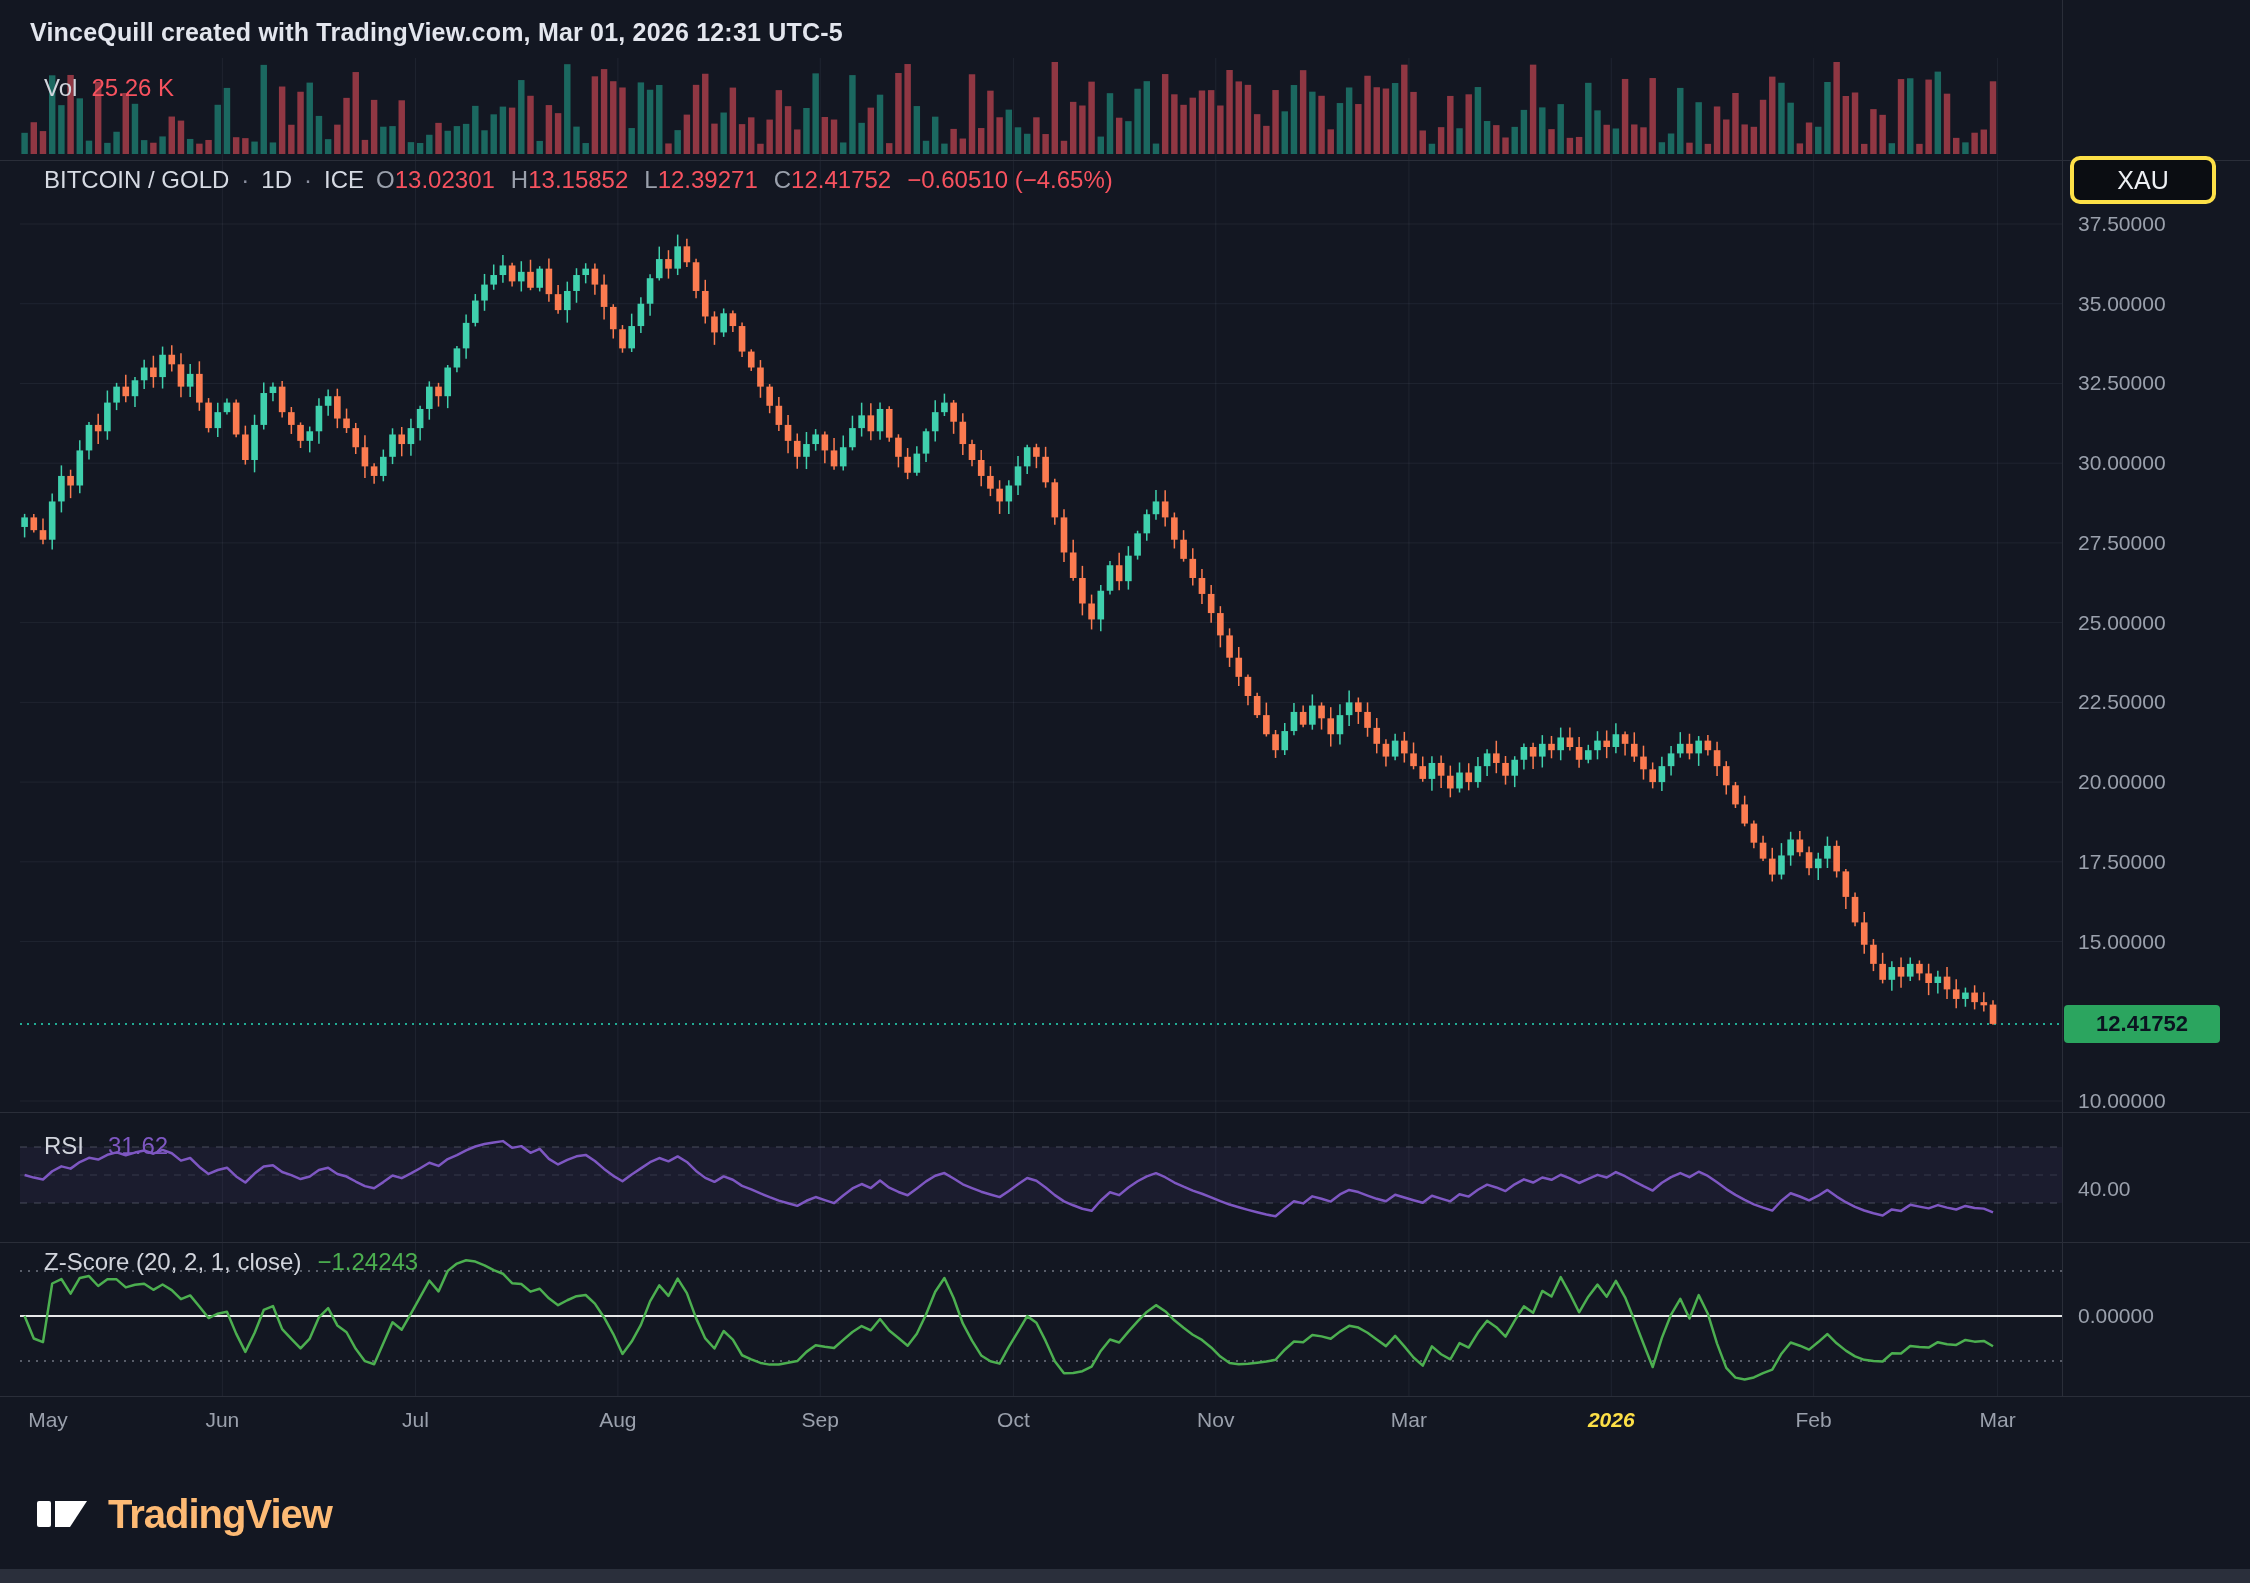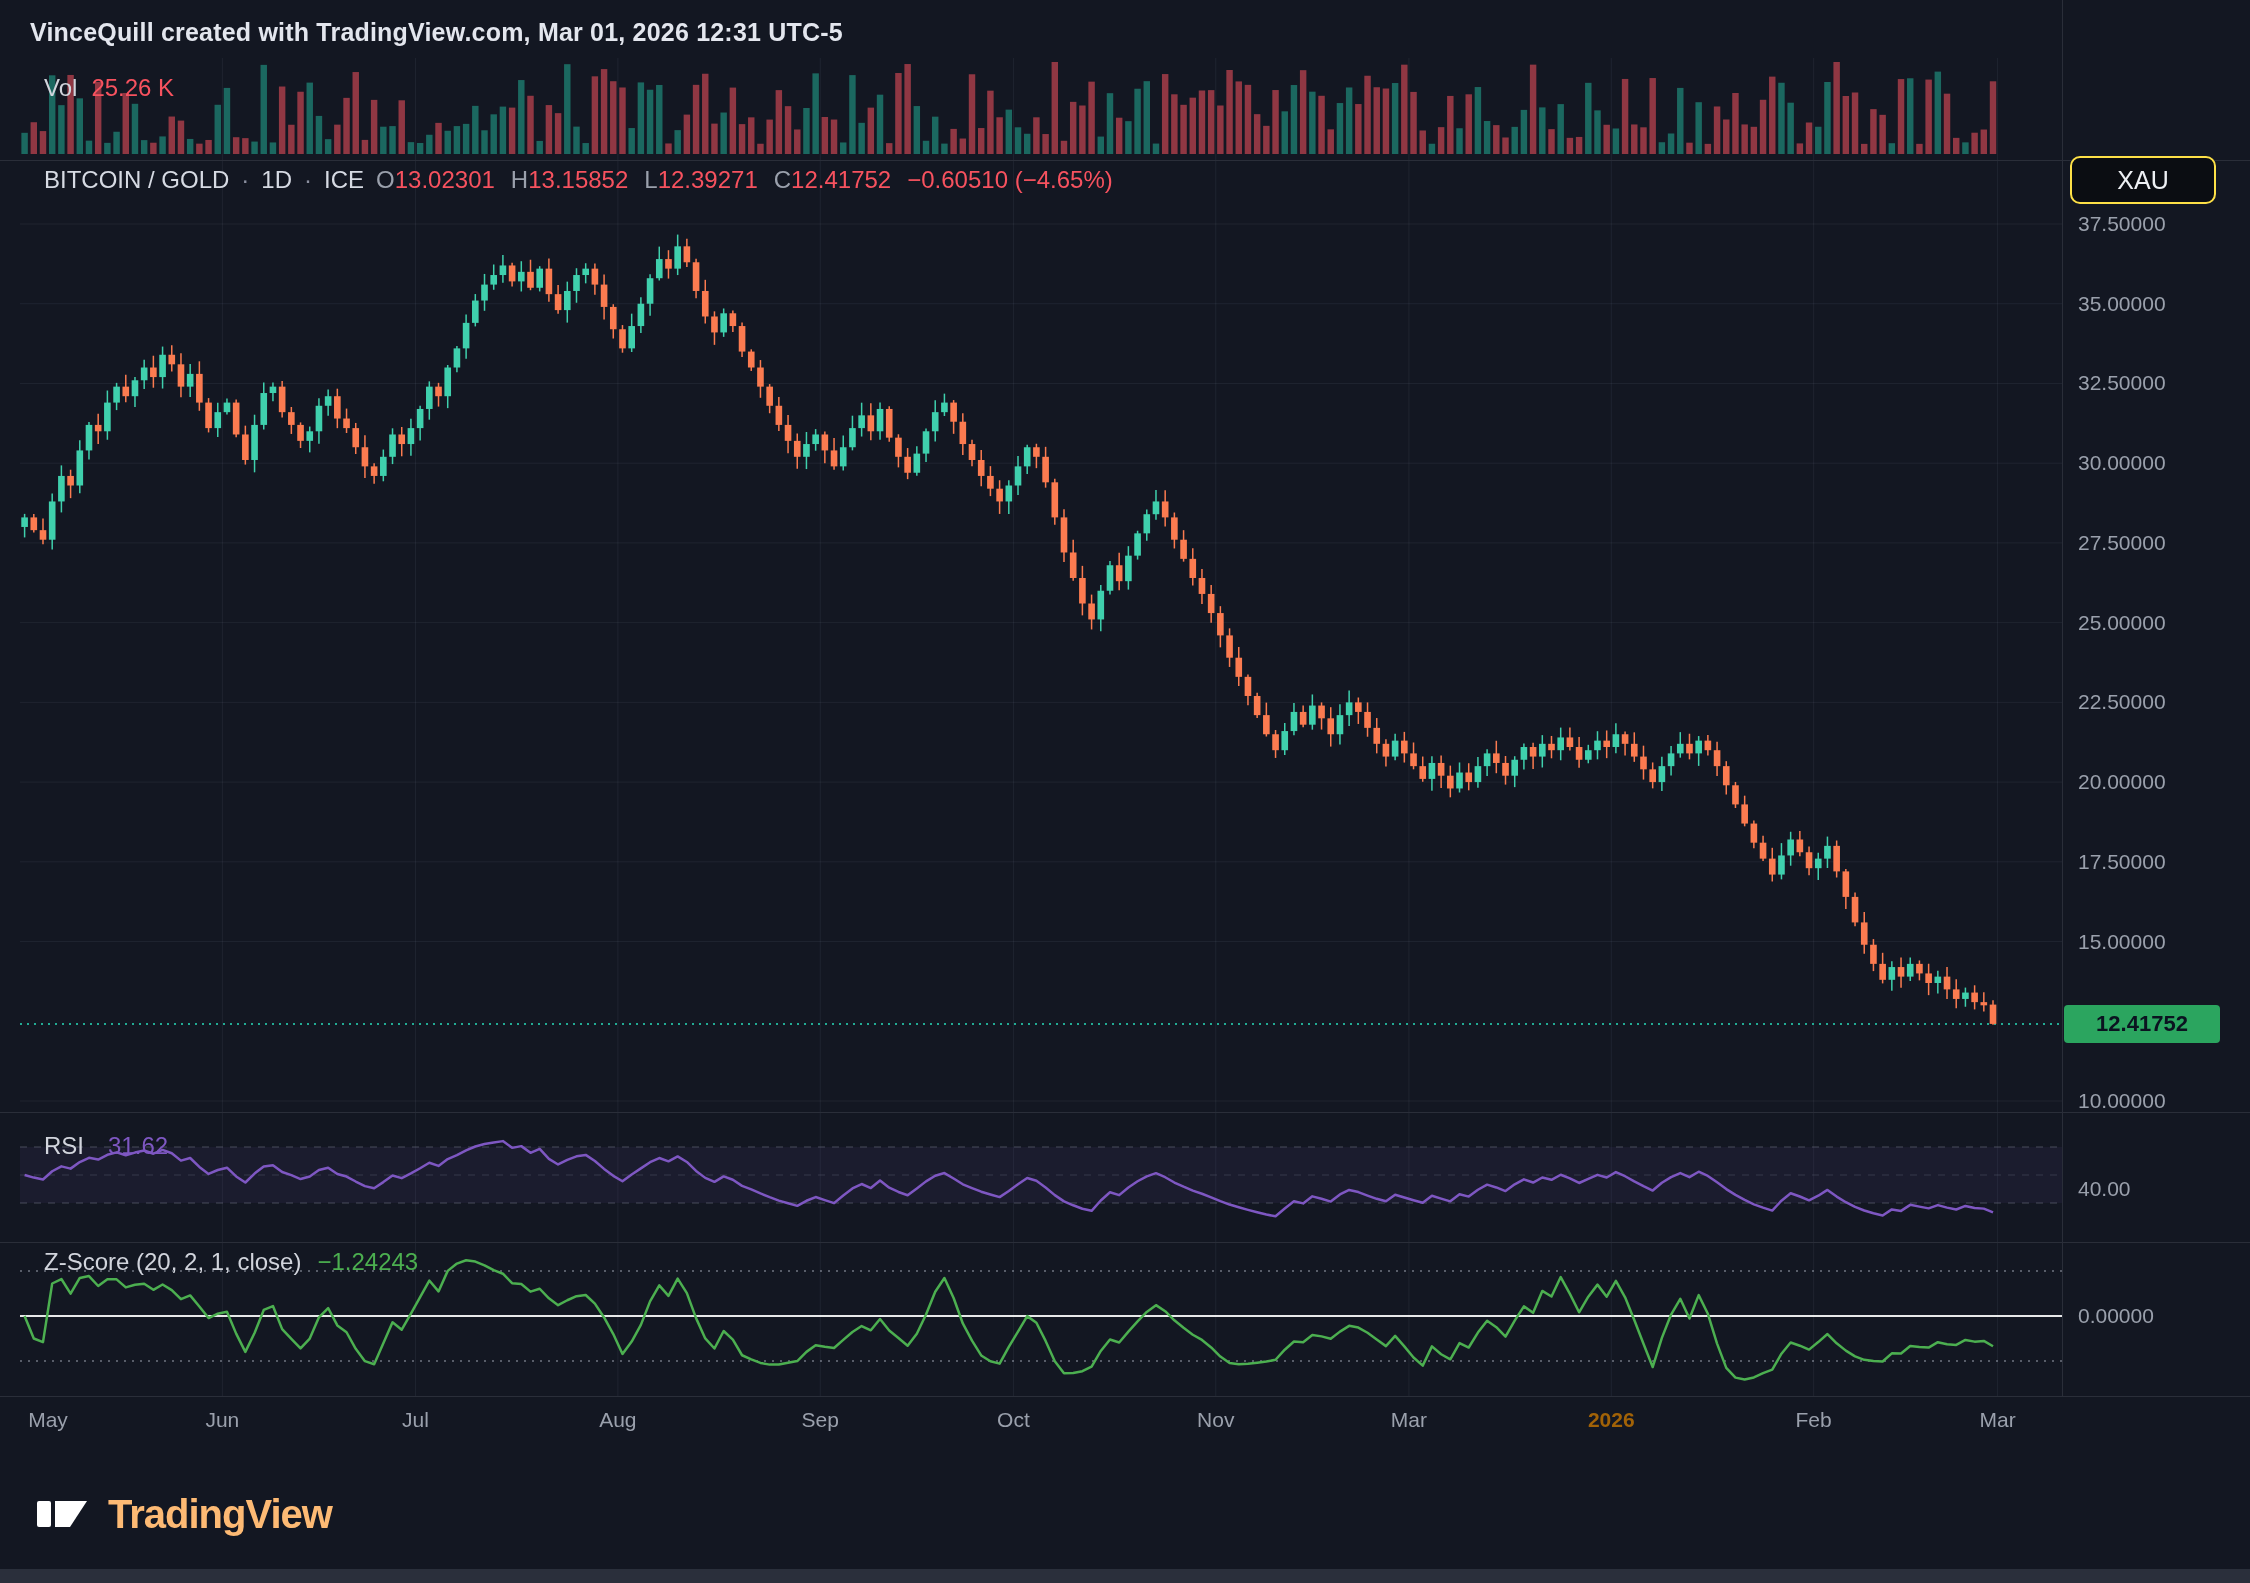--- a/index.html
+++ b/index.html
@@ -28,21 +28,21 @@
   }
   .legend .dot { color:#8b90a0; }
   .legend .ohlc { display:flex; gap:16px; }
   .legend .pair { white-space:nowrap; }
   .legend .k { color:#9aa0ac; }
   .legend .v { color:var(--c-red,#f7525f); }
   .legend .chg { color:var(--c-red,#f7525f); }
 
   .xau {
     position:absolute; right:34px; top:156px; width:146px; height:48px;
-    background:#0b0d12; border:2px solid #fde047; border-radius:10px;
+    background:#0b0d12; border:4px solid #fde047; border-radius:10px;
     display:flex; align-items:center; justify-content:center;
     font-size:25px; color:#eef0f4; cursor:pointer;
   }
 
   .rsi-legend {
     position:absolute; left:44px; top:1132px;
     font-size:24px; display:flex; gap:16px; align-items:baseline;
   }
   .rsi-legend .rsi-val { color:var(--c-purple,#7e57c2);margin-left:8px; }
 
@@ -60,21 +60,21 @@
   }
 
   .price-label {
     position:absolute; transform:translateY(-50%);
     font-size:21px; color:#9aa0ac; white-space:nowrap;
   }
   .time-label {
     position:absolute; transform:translateX(-50%);
     font-size:21px; color:#9aa0ac; white-space:nowrap;
   }
-  .time-label.em { color:#a16207; font-weight:700; }
+  .time-label.em { color:#fde047; font-weight:700;font-style:italic; }
 
   .axis-region { position:absolute; background:transparent; }
   #price-axis { left:2063px; top:0; width:187px; height:1396px; cursor:ns-resize; }
   #time-axis  { left:0; top:1397px; width:2062px; height:48px; cursor:ew-resize; }
 
   .footer-logo {
     position:absolute; left:34px; top:1486px;
     display:flex; align-items:center; gap:18px; cursor:pointer;
   }
   .logo-glyph { width:56px; height:56px; display:block; }

